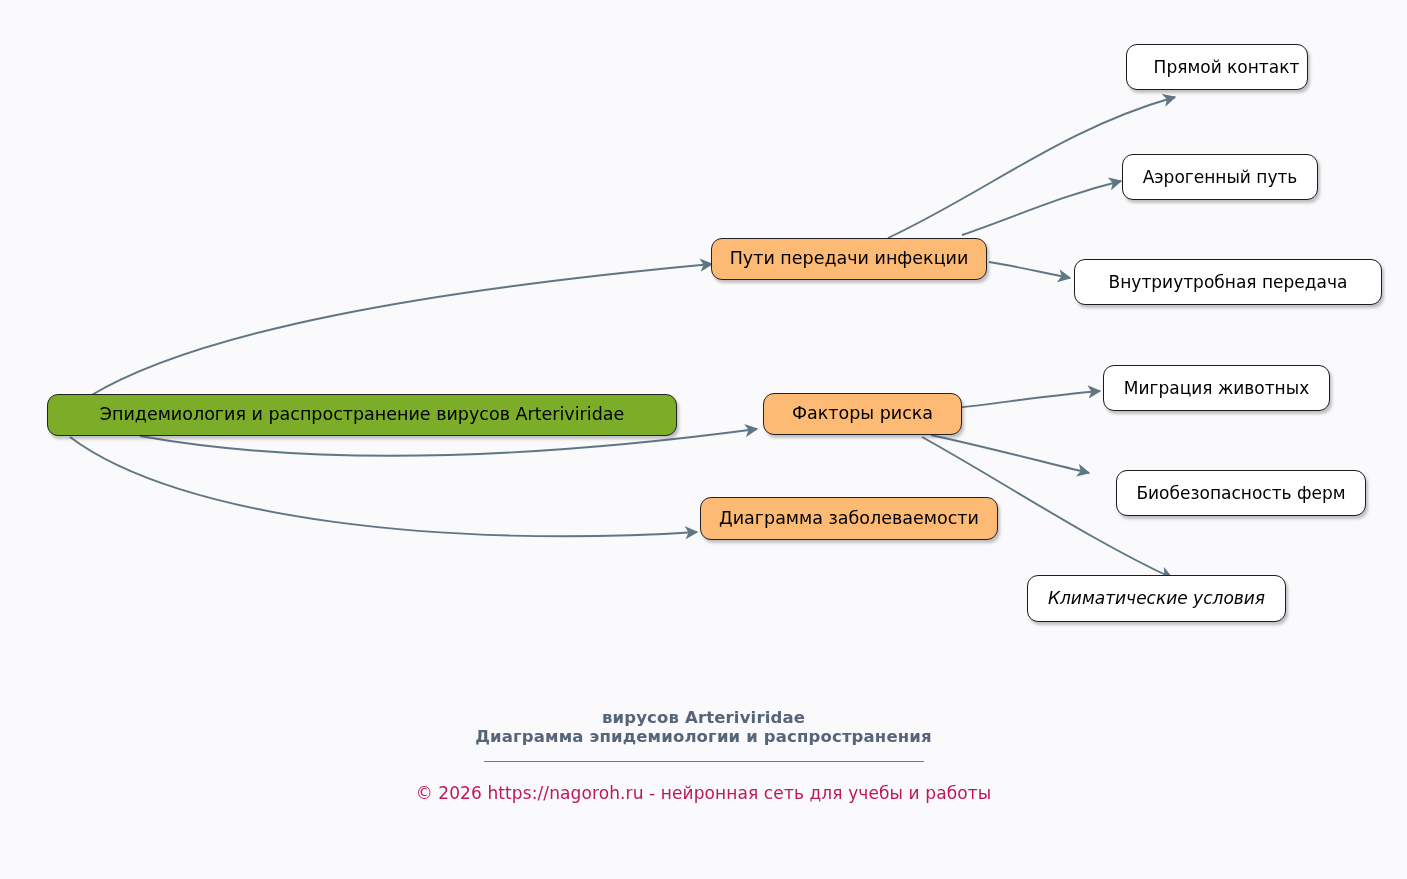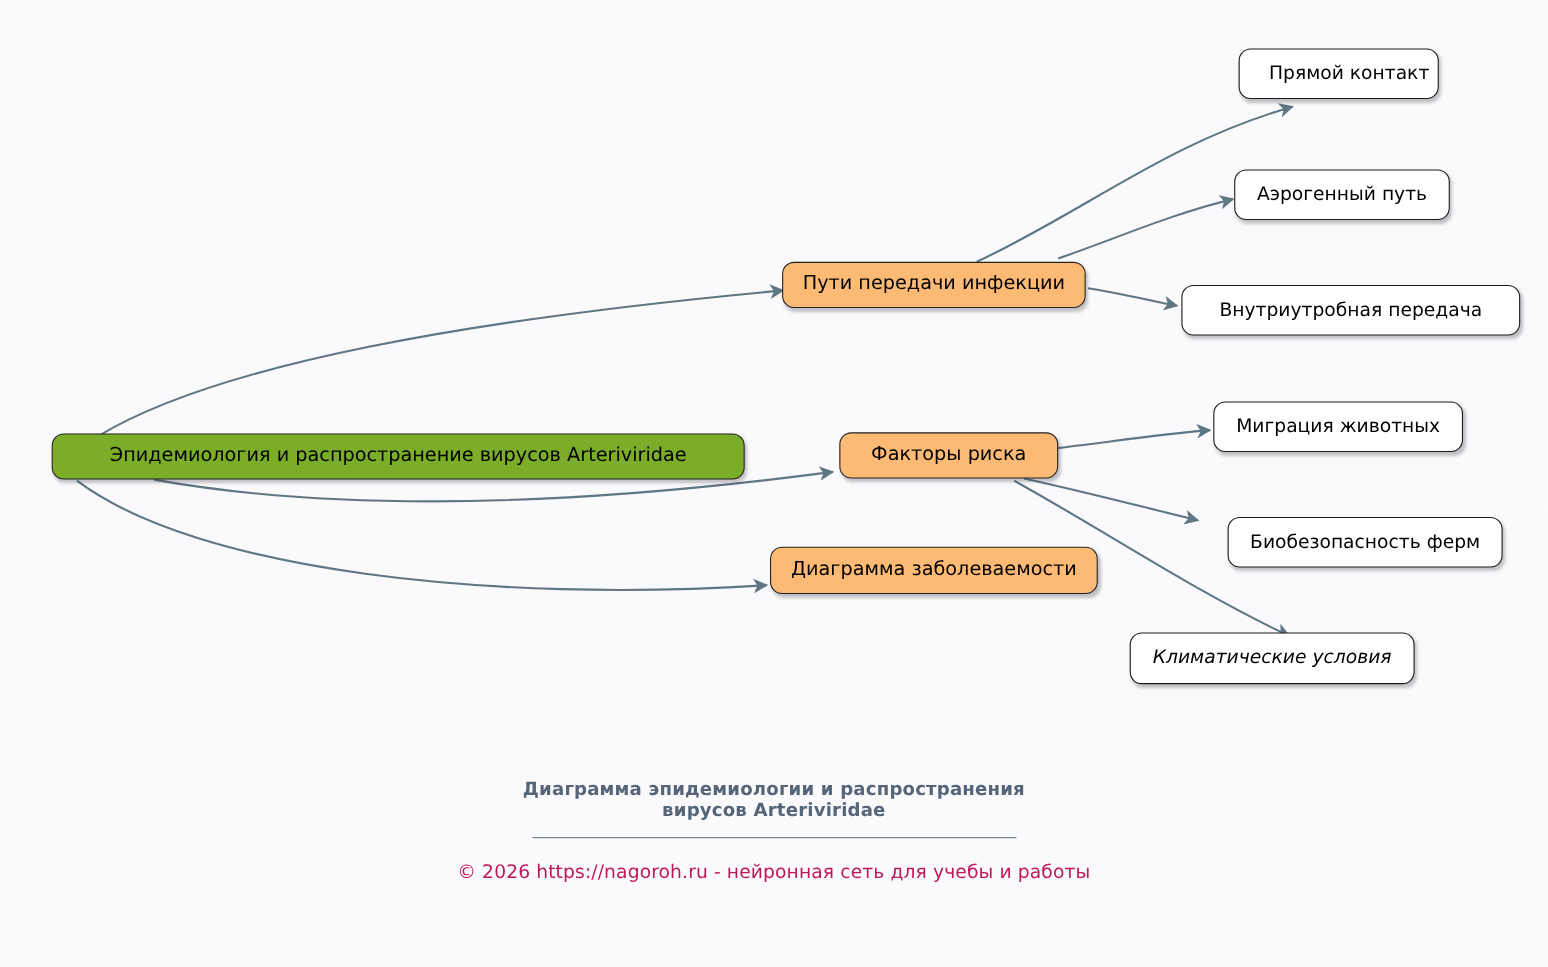--- a/index.html
+++ b/index.html
@@ -132,20 +132,20 @@
       <div class="node node-leaf" style="left: 1116px; top: 470px; width: 250px; height: 46px;">
         <span class="node-label">Биобезопасность ферм</span>
       </div>
       <div class="node node-leaf" style="left: 1027px; top: 575px; width: 259px; height: 47px; font-style: italic;">
         <span class="node-label">Климатические условия</span>
       </div>
     </div>
 
   <div id="footer" style="top:708px;">
     <div id="footer-title">
+      <div>вирусов Arteriviridae</div>
       <div>Диаграмма эпидемиологии и распространения</div>
-      <div>вирусов Arteriviridae</div>
     </div>
     <div id="footer-rule"></div>
     <div id="footer-copyright">© 2026 https://nagoroh.ru - нейронная сеть для учебы и работы</div>
   </div>
 
 </div>
 
 </body></html>

